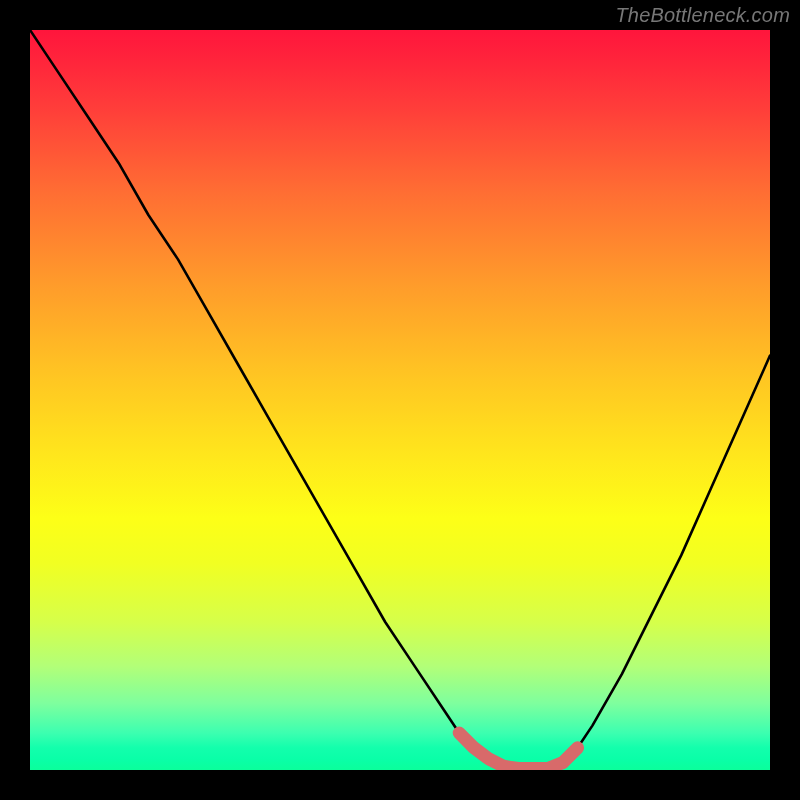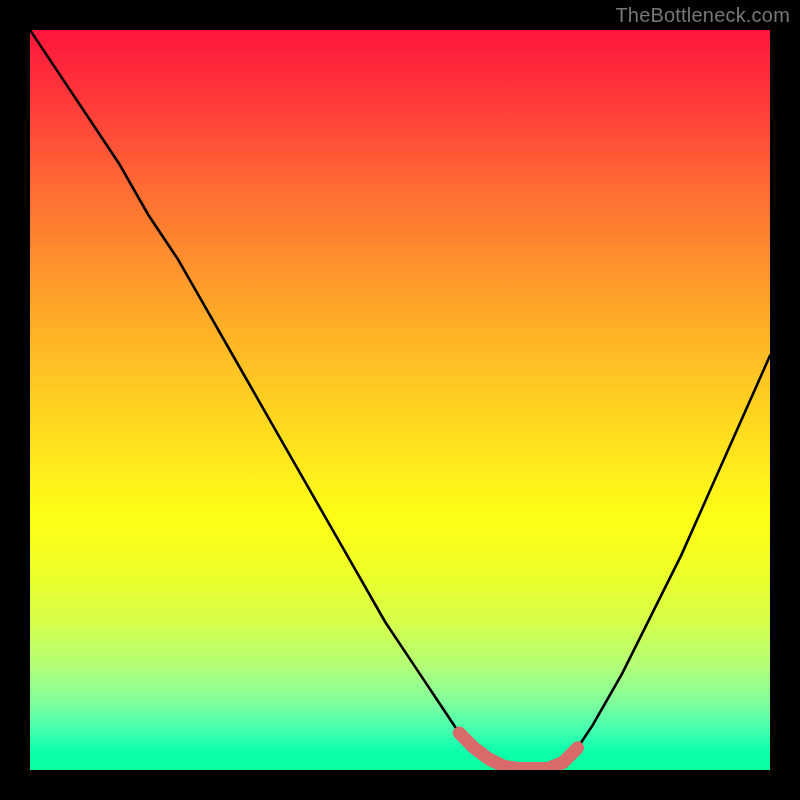--- a/index.html
+++ b/index.html
@@ -8,20 +8,21 @@
     width: 800px;
     height: 800px;
     background: #000;
     overflow: hidden;
   }
   .outer {
     width: 800px;
     height: 800px;
     background: #000;
     position: relative;
+    font-style: italic;
   }
   .plot {
     position: absolute;
     left: 30px;
     top: 30px;
     width: 740px;
     height: 740px;
     background: linear-gradient(to bottom,
       #ff153c 0%,
       #ff3b3a 10%,

